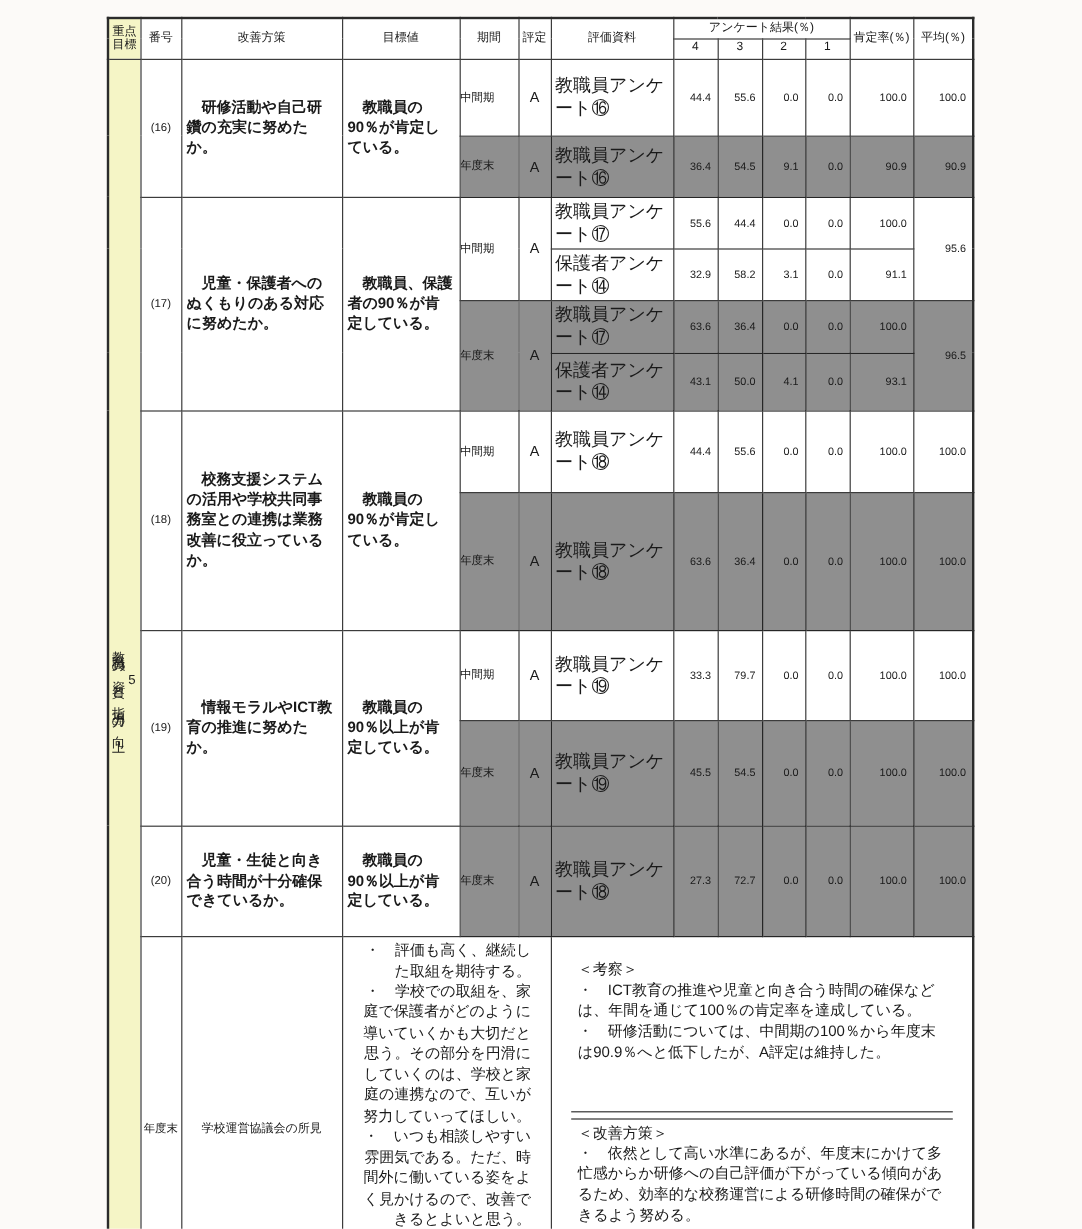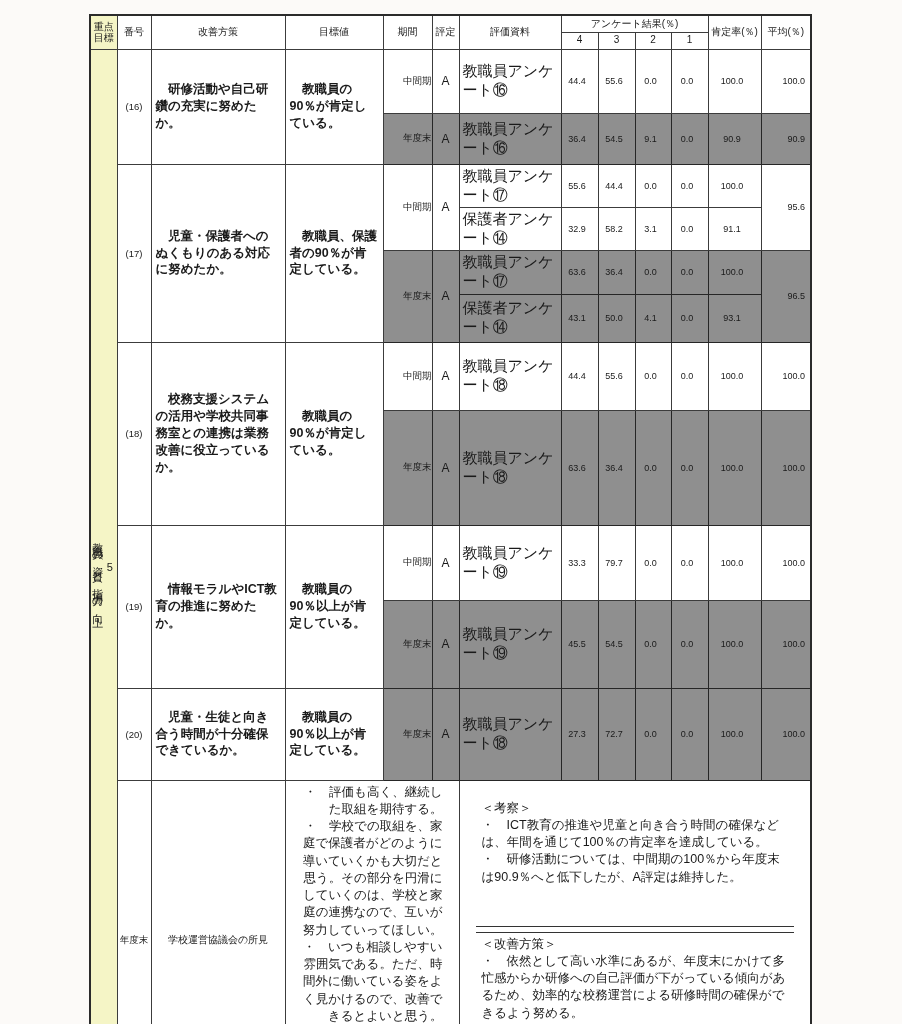--- a/index.html
+++ b/index.html
@@ -21,23 +21,23 @@
   td,th{
     border:1px solid #3c3c3c;
     padding:0;
     font-weight:normal;
     overflow:hidden;
     box-sizing:border-box;
   }
   th{font-size:10px;line-height:1.25;text-align:center;vertical-align:middle;}
   .yellow{background:#f5f5c6;}
   .grey{background:#8f8f8f;border-color:#262626;}
-  .num{font-size:9px;text-align:center;padding-right:5px;vertical-align:middle;}
+  .num{font-size:9px;text-align:right;padding-right:5px;vertical-align:middle;}
   .material{font-size:15px;text-align:left;padding:2px 3px;vertical-align:middle;}
-  .period{font-size:9.5px;text-align:right;vertical-align:middle;}
+  .period{font-size:9.5px;text-align:left;vertical-align:middle;}
   .rating{font-size:12px;text-align:center;vertical-align:middle;font-family:"Liberation Sans",sans-serif;}
   .rownum{font-size:9.5px;text-align:center;vertical-align:middle;}
   .indicator,.target{
     font-size:12.5px;font-weight:600;line-height:1.35;
     text-align:left;vertical-align:middle;
     padding:2px 4px;text-indent:1em;
   }
   .avg{font-size:9px;text-align:right;padding-right:5px;vertical-align:middle;}
   .goal-cell{vertical-align:middle;text-align:center;}
   .goal-vert{

